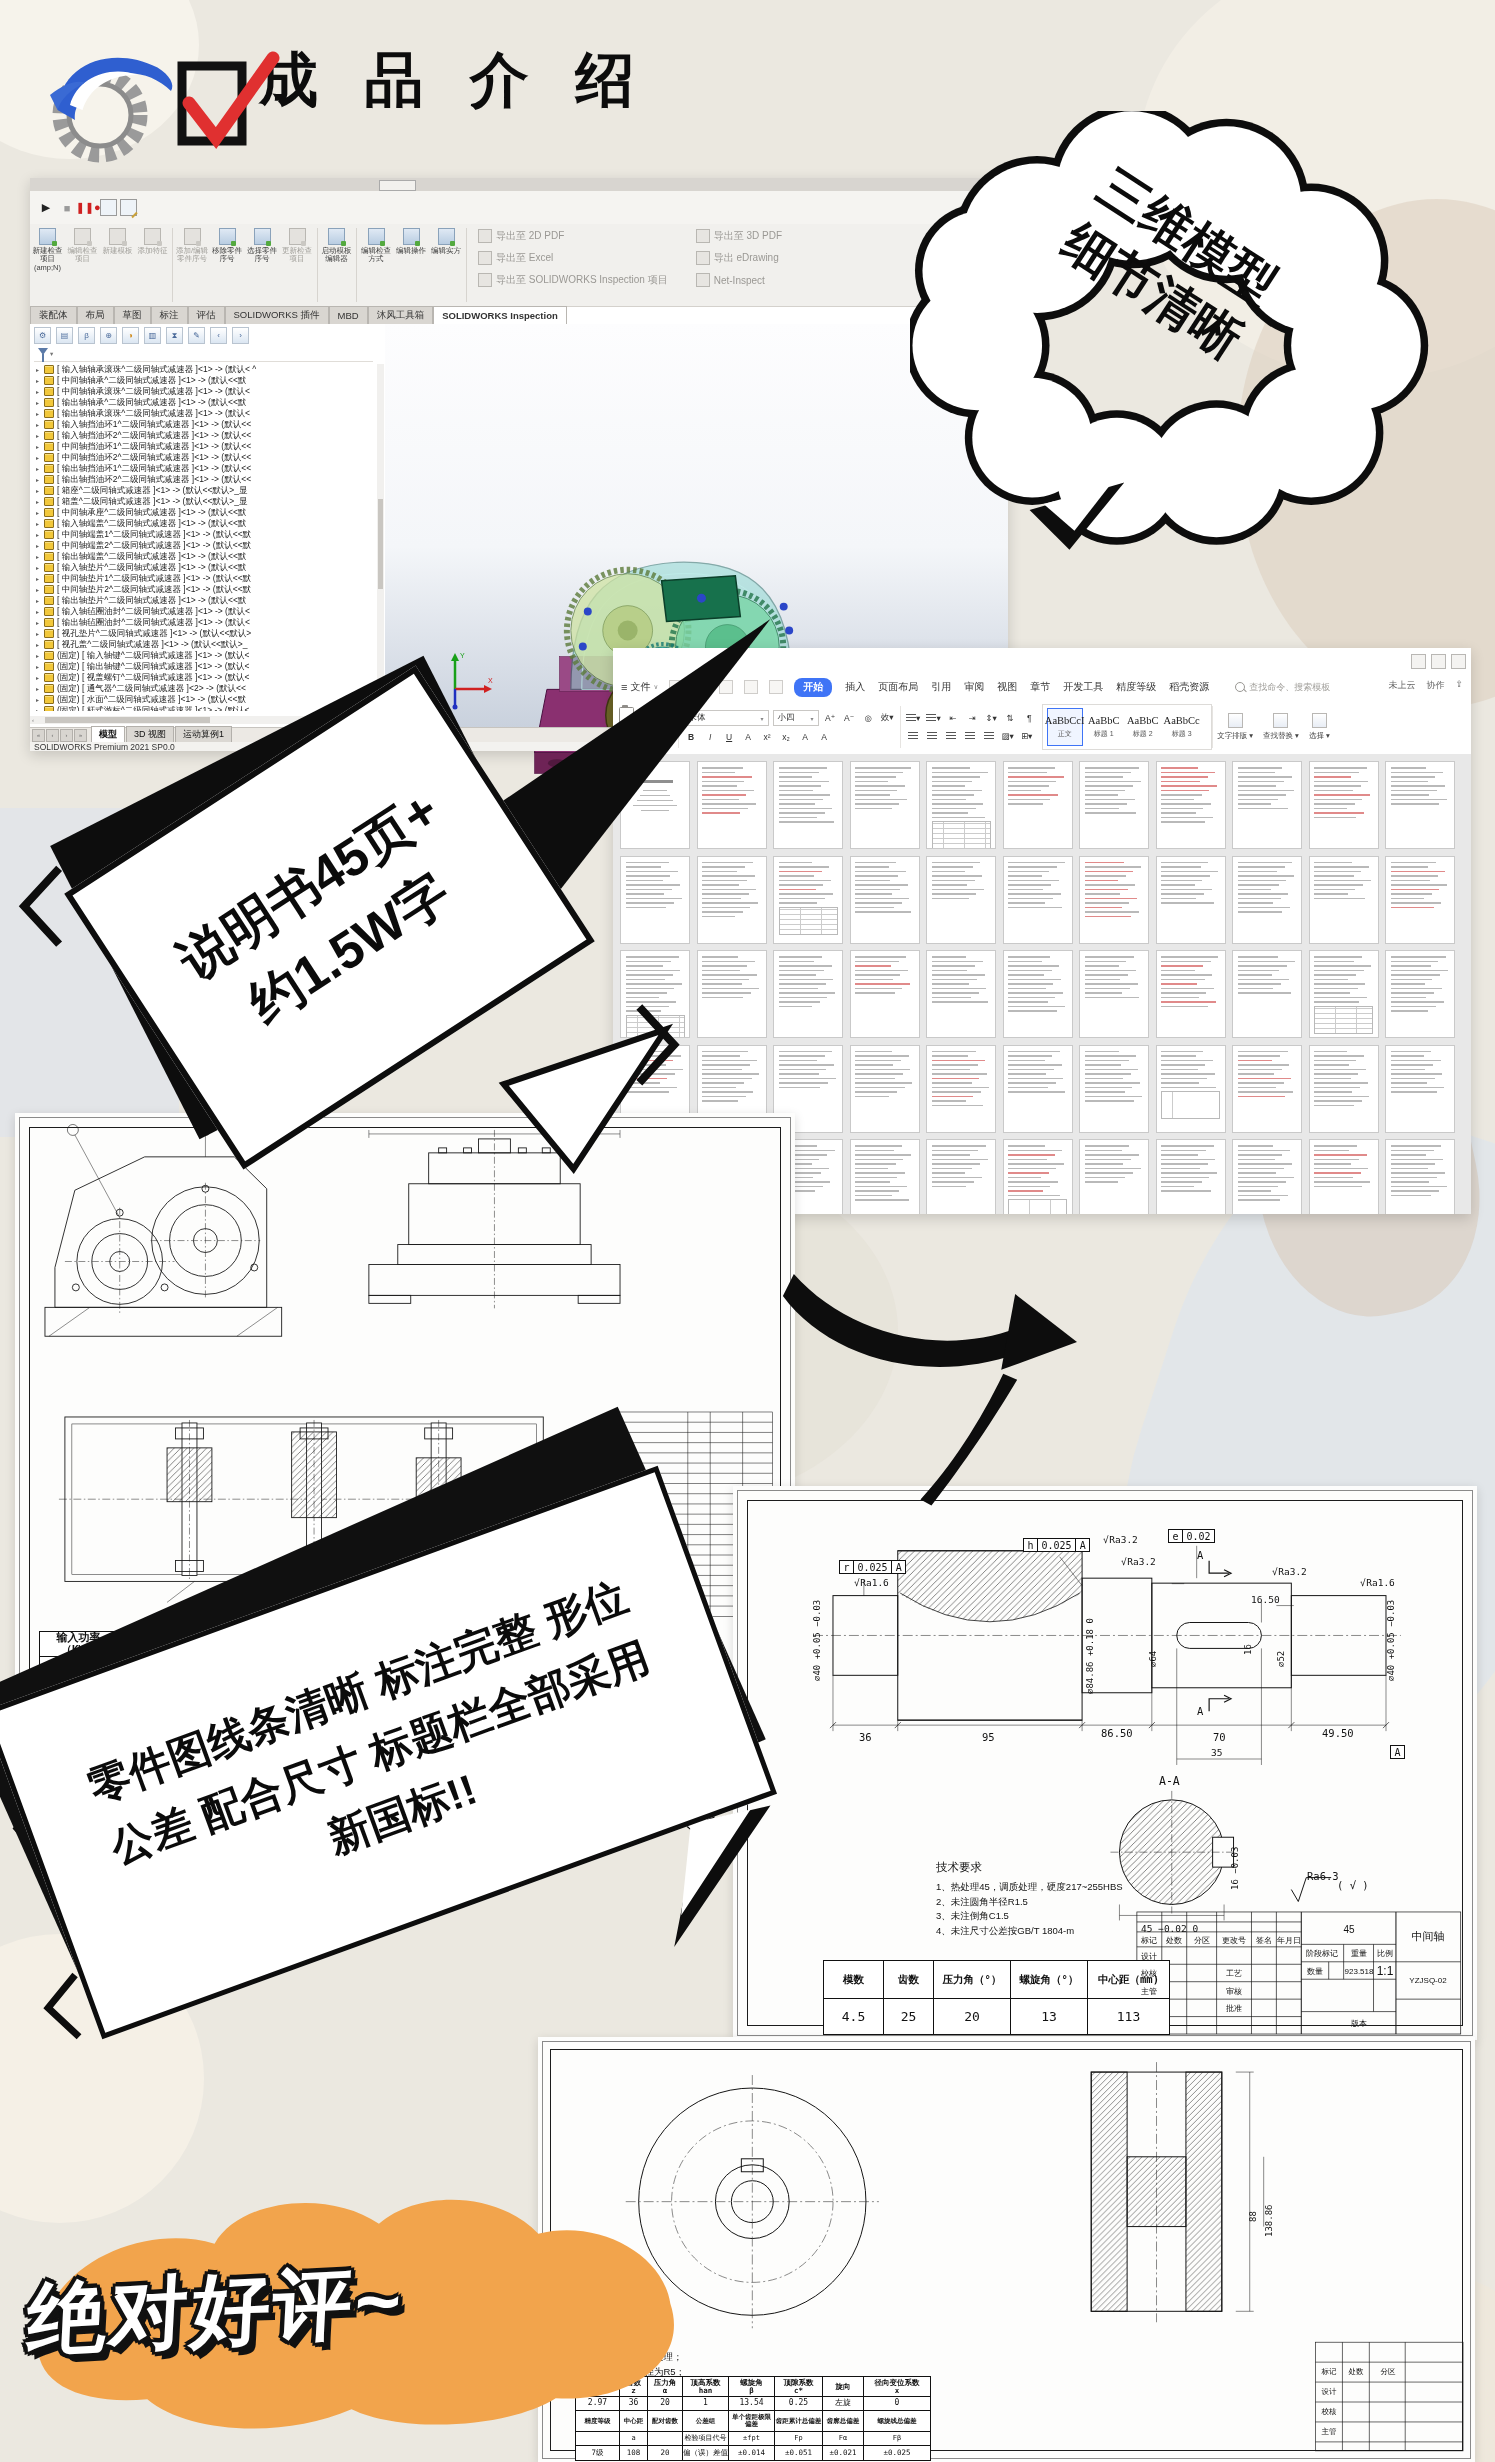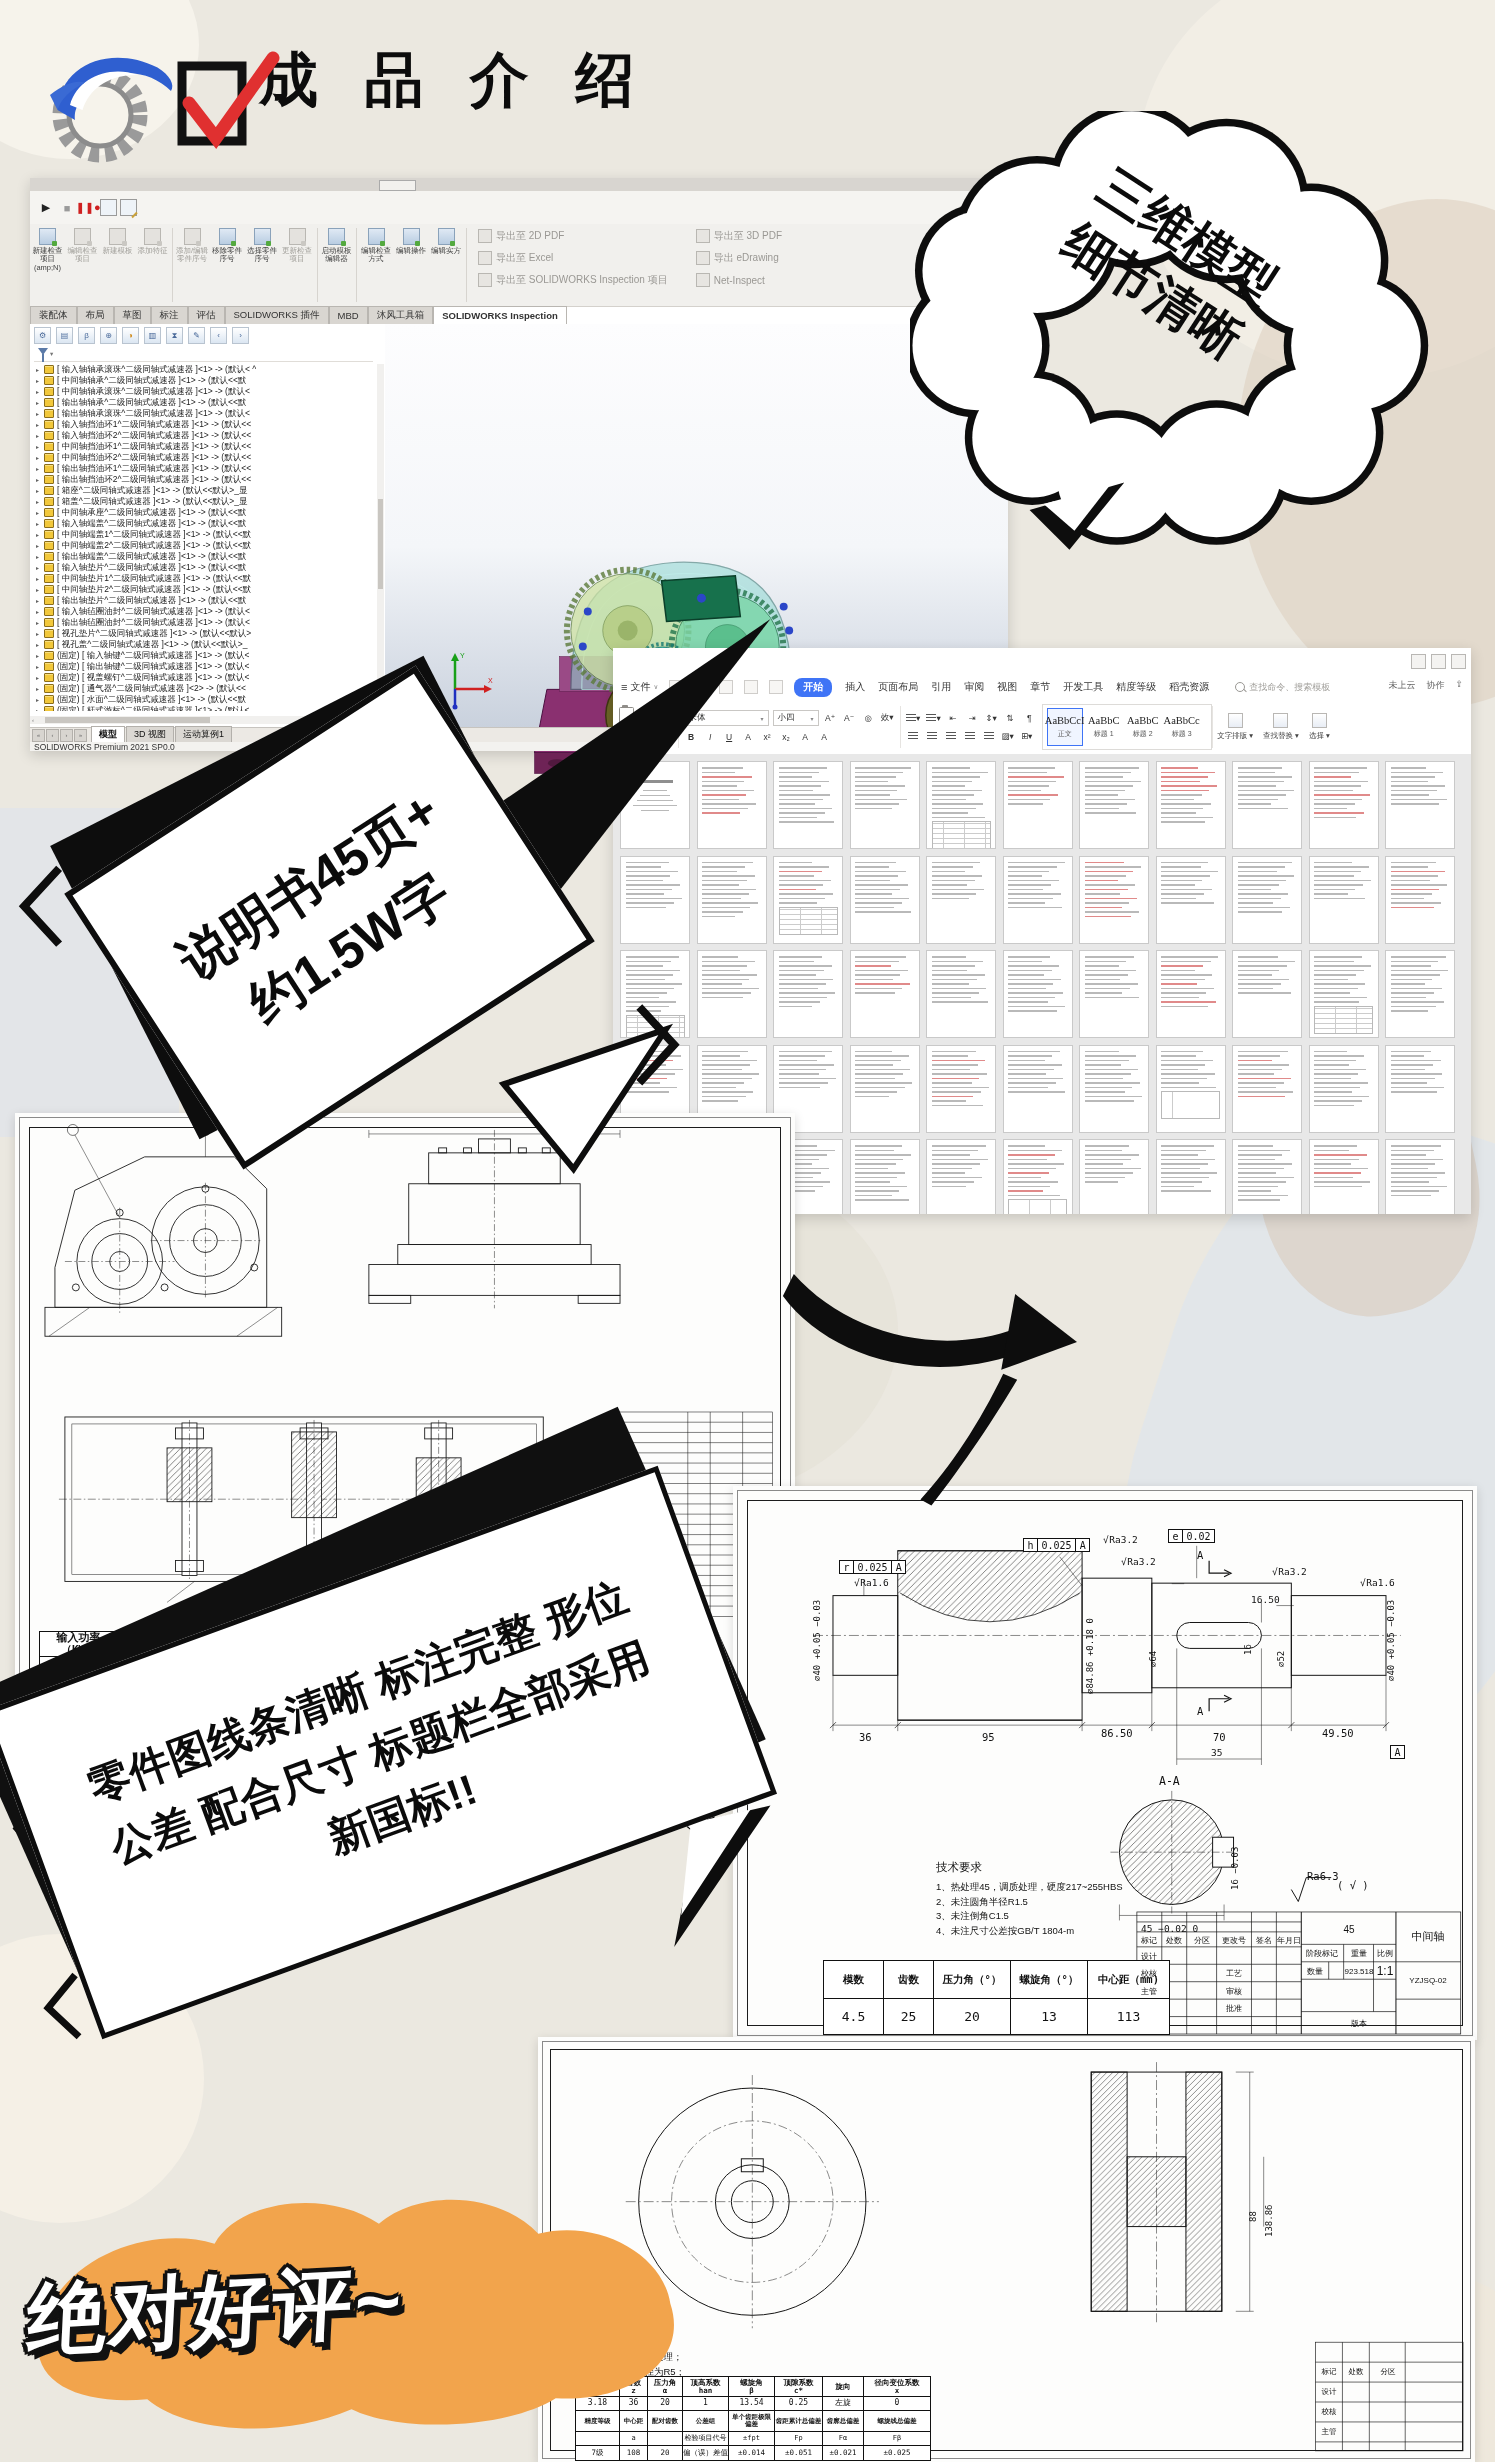--- a/index.html
+++ b/index.html
@@ -1852,21 +1852,21 @@
 α</div>
         <div class="cell r0">顶高系数
 han</div>
         <div class="cell r0">螺旋角
 β</div>
         <div class="cell r0">顶隙系数
 c*</div>
         <div class="cell r0">旋向</div>
         <div class="cell r0">径向变位系数
 x</div>
-        <div class="cell r1">3.18</div>
+        <div class="cell r1">2.97</div>
         <div class="cell r1">36</div>
         <div class="cell r1">20</div>
         <div class="cell r1">1</div>
         <div class="cell r1">13.54</div>
         <div class="cell r1">0.25</div>
         <div class="cell r1">左旋</div>
         <div class="cell r1">0</div>
         <div class="cell r2">精度等级</div>
         <div class="cell r2">中心距</div>
         <div class="cell r2">配对齿数</div>

